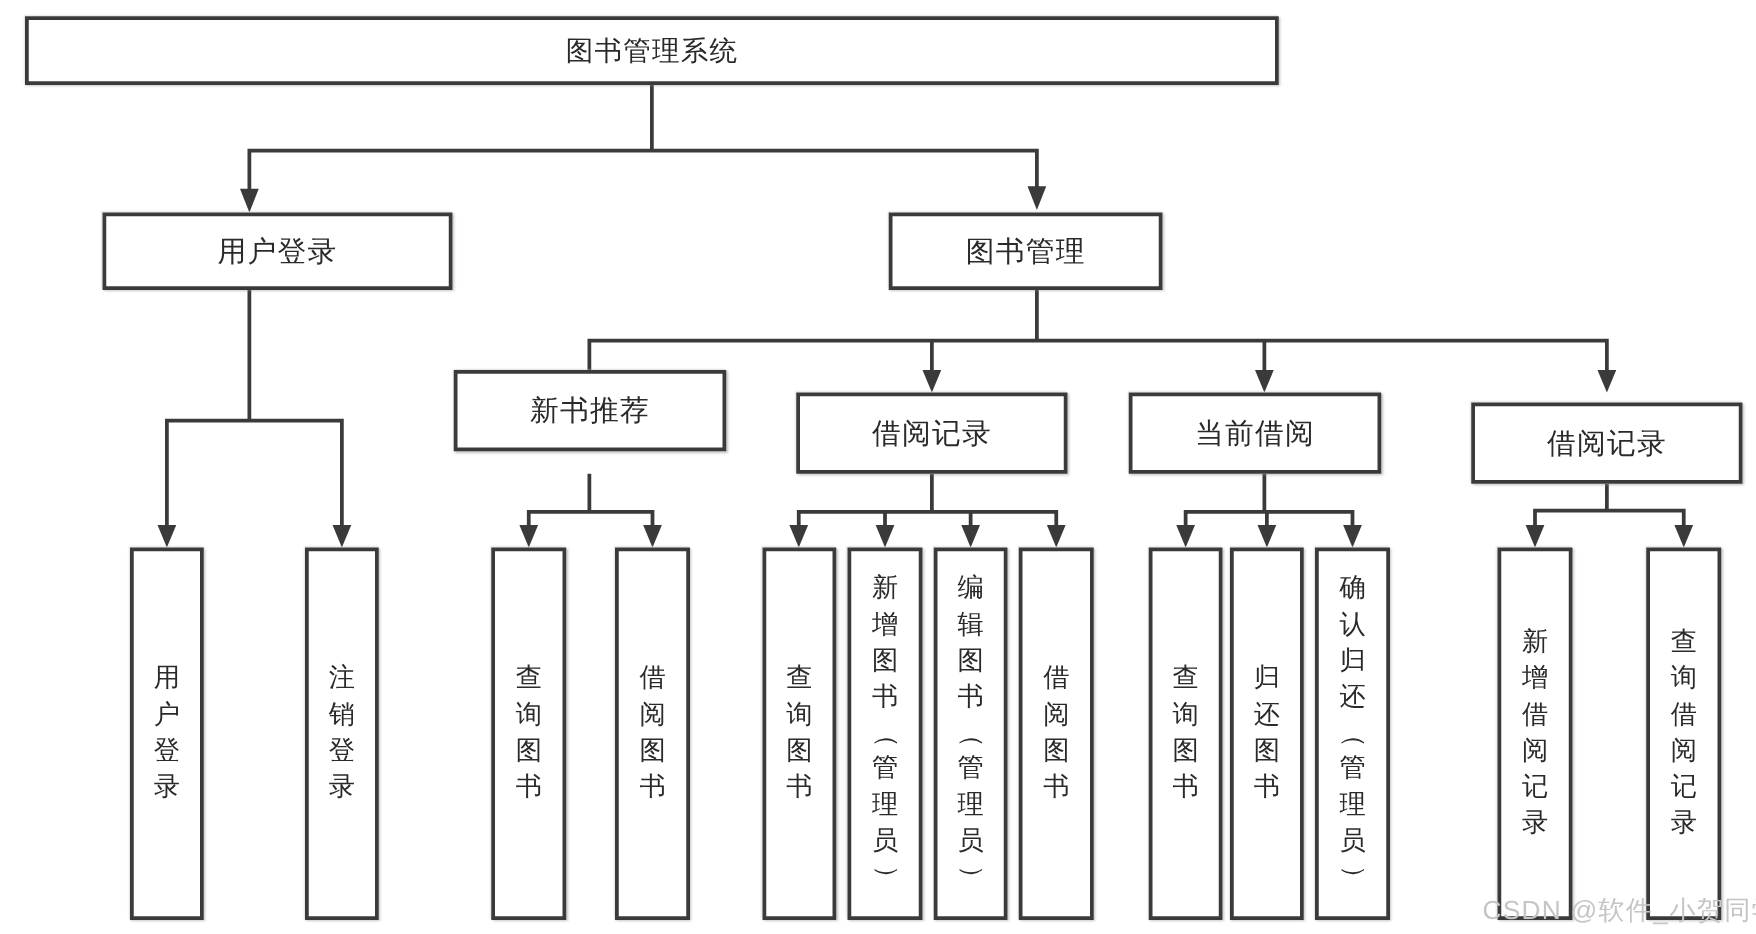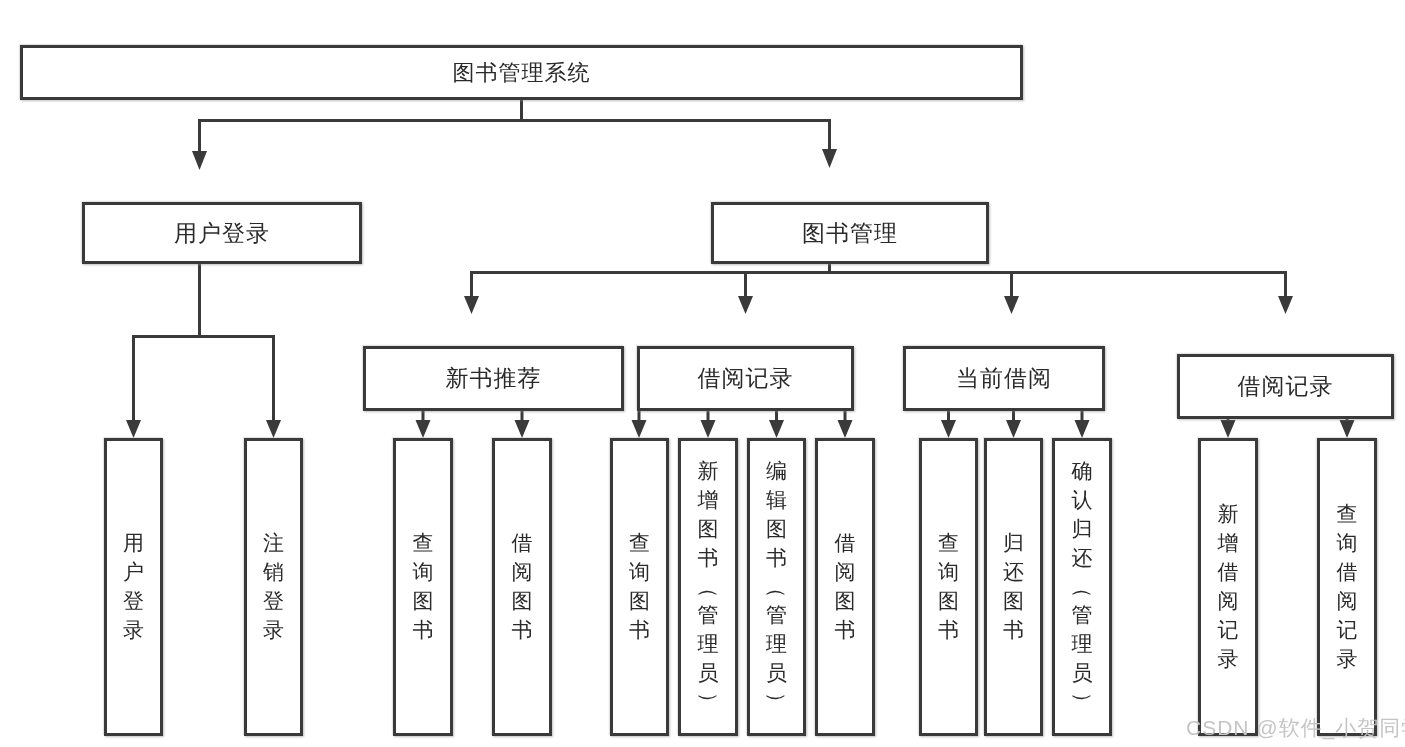--- a/index.html
+++ b/index.html
@@ -19,21 +19,21 @@
   svg.connectors{position:absolute;left:0;top:0;z-index:0;}
   .cl{stroke:var(--line);stroke-width:3;fill:none;}
   .ah{fill:var(--line);stroke:none;}
   .box{
     position:absolute;box-sizing:border-box;z-index:1;
     background:var(--fill);border:3px solid var(--line);
     display:flex;align-items:center;justify-content:center;
     color:var(--text);
     box-shadow:1px 1px 2px rgba(140,140,140,.55), -1px -1px 1px rgba(190,190,190,.35);
   }
-  .hbox{font-size:23px;letter-spacing:1px;margin-top:32px;}
+  .hbox{font-size:23px;letter-spacing:1px;}
   .root{font-size:22px;}
   .vbox{font-size:21px;}
   .vtext{display:flex;flex-direction:column;align-items:center;}
   .vchar{display:block;line-height:1.38;}
   .vchar.rot{transform:rotate(90deg);}
   .watermark{
     position:absolute;left:1186px;top:714px;z-index:5;
     font-size:21px;color:var(--wm);white-space:nowrap;letter-spacing:1px;
   }
 </style>
@@ -92,25 +92,25 @@
     </g>
   </svg>
 
   <div class="box hbox root" style="left:20px;top:13px;width:1003px;height:55px">
     <span>图书管理系统</span>
   </div>
 
   <div class="box hbox" style="left:82px;top:170px;width:280px;height:62px">
     <span>用户登录</span>
   </div>
-  <div class="box hbox" style="left:711px;top:170px;width:278px;height:62px">
+  <div class="box hbox" style="left:711px;top:170px;width:219px;height:62px">
     <span>图书管理</span>
   </div>
 
-  <div class="box hbox" style="left:363px;top:314px;width:261px;height:65px">
+  <div class="box hbox" style="left:363px;top:296px;width:218px;height:65px">
     <span>新书推荐</span>
   </div>
   <div class="box hbox" style="left:637px;top:314px;width:217px;height:65px">
     <span>借阅记录</span>
   </div>
   <div class="box hbox" style="left:903px;top:314px;width:202px;height:65px">
     <span>当前借阅</span>
   </div>
   <div class="box hbox" style="left:1177px;top:322px;width:217px;height:65px">
     <span>借阅记录</span>

